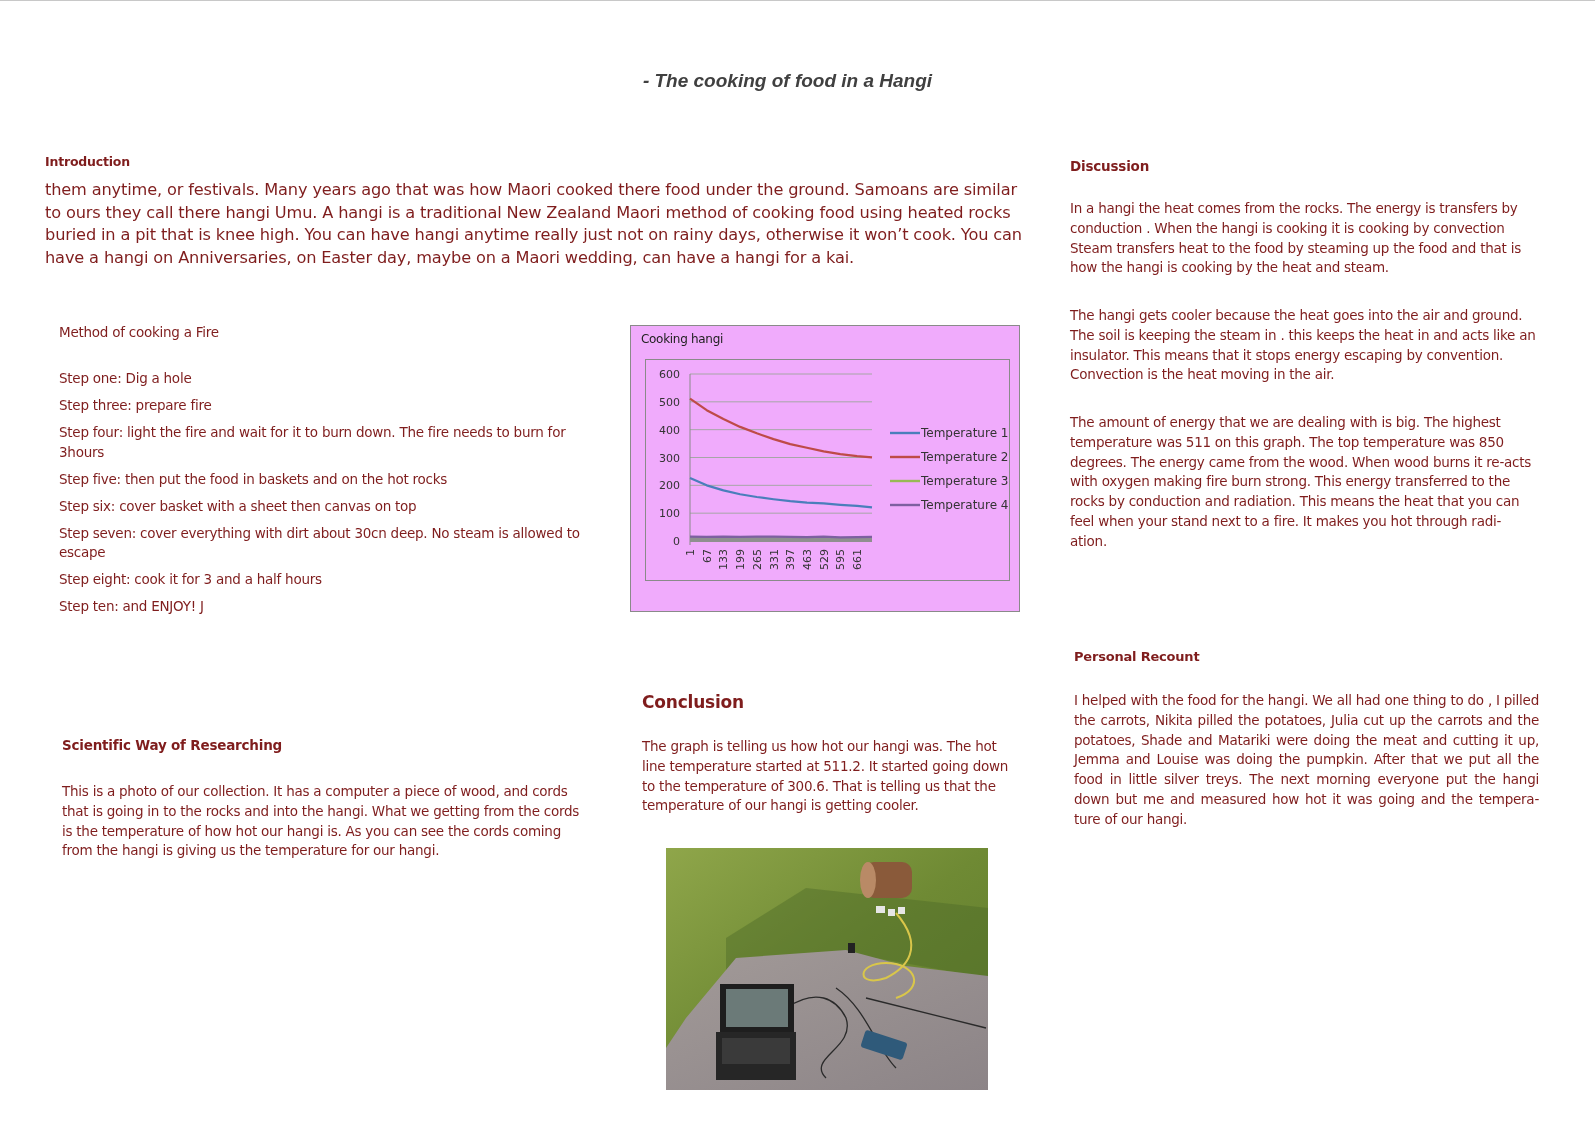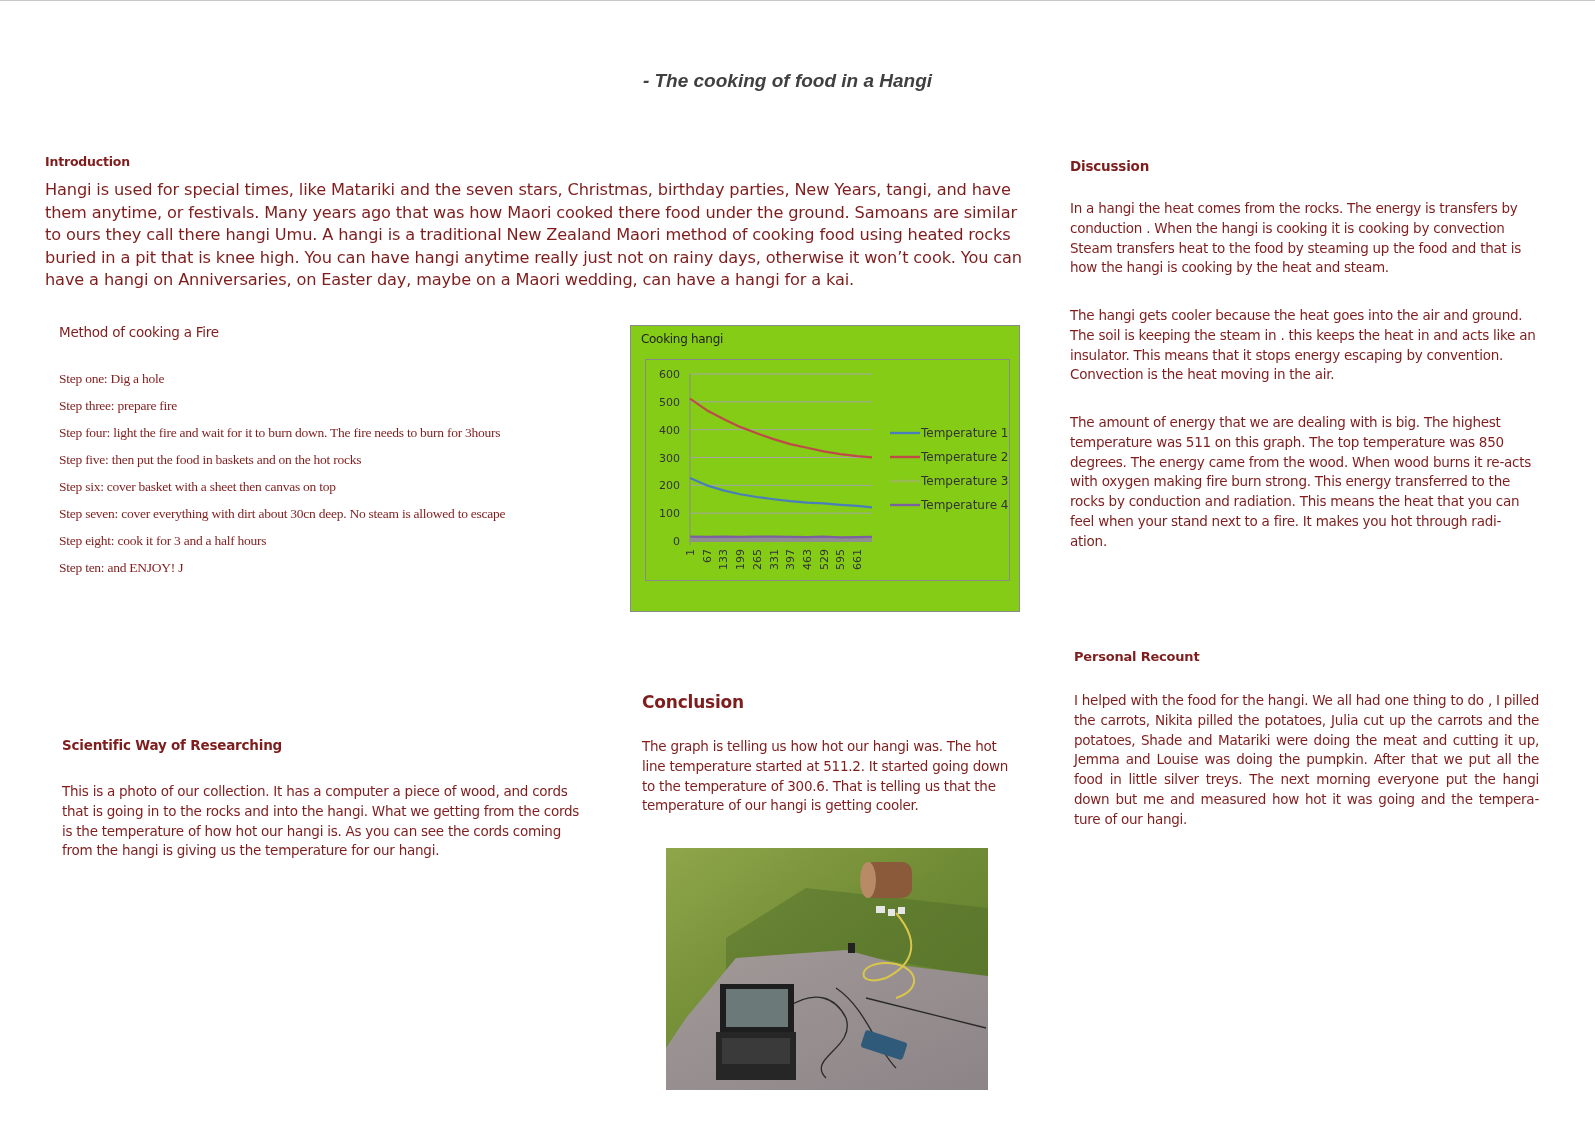--- a/index.html
+++ b/index.html
@@ -6,44 +6,43 @@
   body { width: 1595px; height: 1128px; position: relative; overflow: hidden;
          font-family: "Liberation Sans", sans-serif; color: #111; }
   .topline { position: absolute; left: 0; top: 0; width: 1595px; height: 1px; background: #c8c8c8; }
   .title { position: absolute; left: 0; width: 1595px; top: 70px; text-align: center;
            font-family: "Liberation Sans", sans-serif; font-weight: bold; font-size: 19px; color: #404040; font-style: italic; }
   .title span { margin-left: 0; position: relative; left: -10px; }
   .txt { position: absolute; font-family: "DejaVu Sans", sans-serif; color: #7f1d1d; }
   .h { font-weight: bold; font-size: 12.5px; letter-spacing: -0.2px; }
   .body13 { font-size: 13.5px; line-height: 19.8px; letter-spacing: -0.25px; }
   .intro { font-size: 16.2px; line-height: 22.5px; letter-spacing: -0.15px; }
-  .step { font-size: 13.5px; line-height: 19.5px; letter-spacing: -0.25px; margin: 0 0 7.5px 0; font-family: Liberation Serif, serif; }
+  .step { font-size: 13.5px; line-height: 19.5px; letter-spacing: -0.25px; margin: 0 0 7.5px 0; }
   .just { text-align: justify; text-align-last: left; }
   p { margin: 0; }
 
   .chart-frame { position: absolute; left: 630px; top: 325px; width: 390px; height: 287px;
-                 border: 1px solid #8a8a8a; background: #84cc16; box-sizing: border-box; }
+                 border: 1px solid #8a8a8a; background: #f0abfc; box-sizing: border-box; }
   .chart-title { position: absolute; left: 10px; top: 6px; font-family: "DejaVu Sans", sans-serif;
                  font-size: 12px; color: #222; letter-spacing: -0.3px; }
   .plot-box { position: absolute; left: 14px; top: 33px; width: 365px; height: 222px;
               border: 1px solid #8a8a8a; box-sizing: border-box; }
   svg text { font-family: "DejaVu Sans", sans-serif; }
 
   .photo { position: absolute; left: 666px; top: 848px; width: 322px; height: 242px; overflow: hidden; }
 </style>
 </head>
 <body>
 
 <div class="topline"></div>
 
 <div class="title"><span>- The cooking of food in a Hangi</span></div>
 
 <div class="txt h" style="left:45px; top:154px;">Introduction</div>
 <div class="txt intro" style="left:45px; top:179px; width:980px;">
-  <div>Hangi is used for special times, like Matariki and the seven stars, Christmas, birthday parties, New Years, tangi, and have</div>
   <div>them anytime, or festivals.  Many years ago that was how Maori cooked there food under the ground. Samoans are similar</div>
   <div>to ours they call there hangi Umu.  A hangi is a traditional New Zealand Maori method of cooking food using heated rocks</div>
   <div>buried in a pit that is knee high. You can have hangi anytime really just not on rainy days, otherwise it won’t cook. You can</div>
   <div>have a hangi on Anniversaries, on Easter day, maybe on a Maori wedding, can have a hangi for a kai.</div>
 </div>
 
 <div class="txt body13" style="left:59px; top:323px;">Method of cooking a Fire</div>
 <div class="txt" style="left:59px; top:369px; width:530px;">
   <p class="step">Step one: Dig a hole</p>
   <p class="step">Step three: prepare fire</p>

